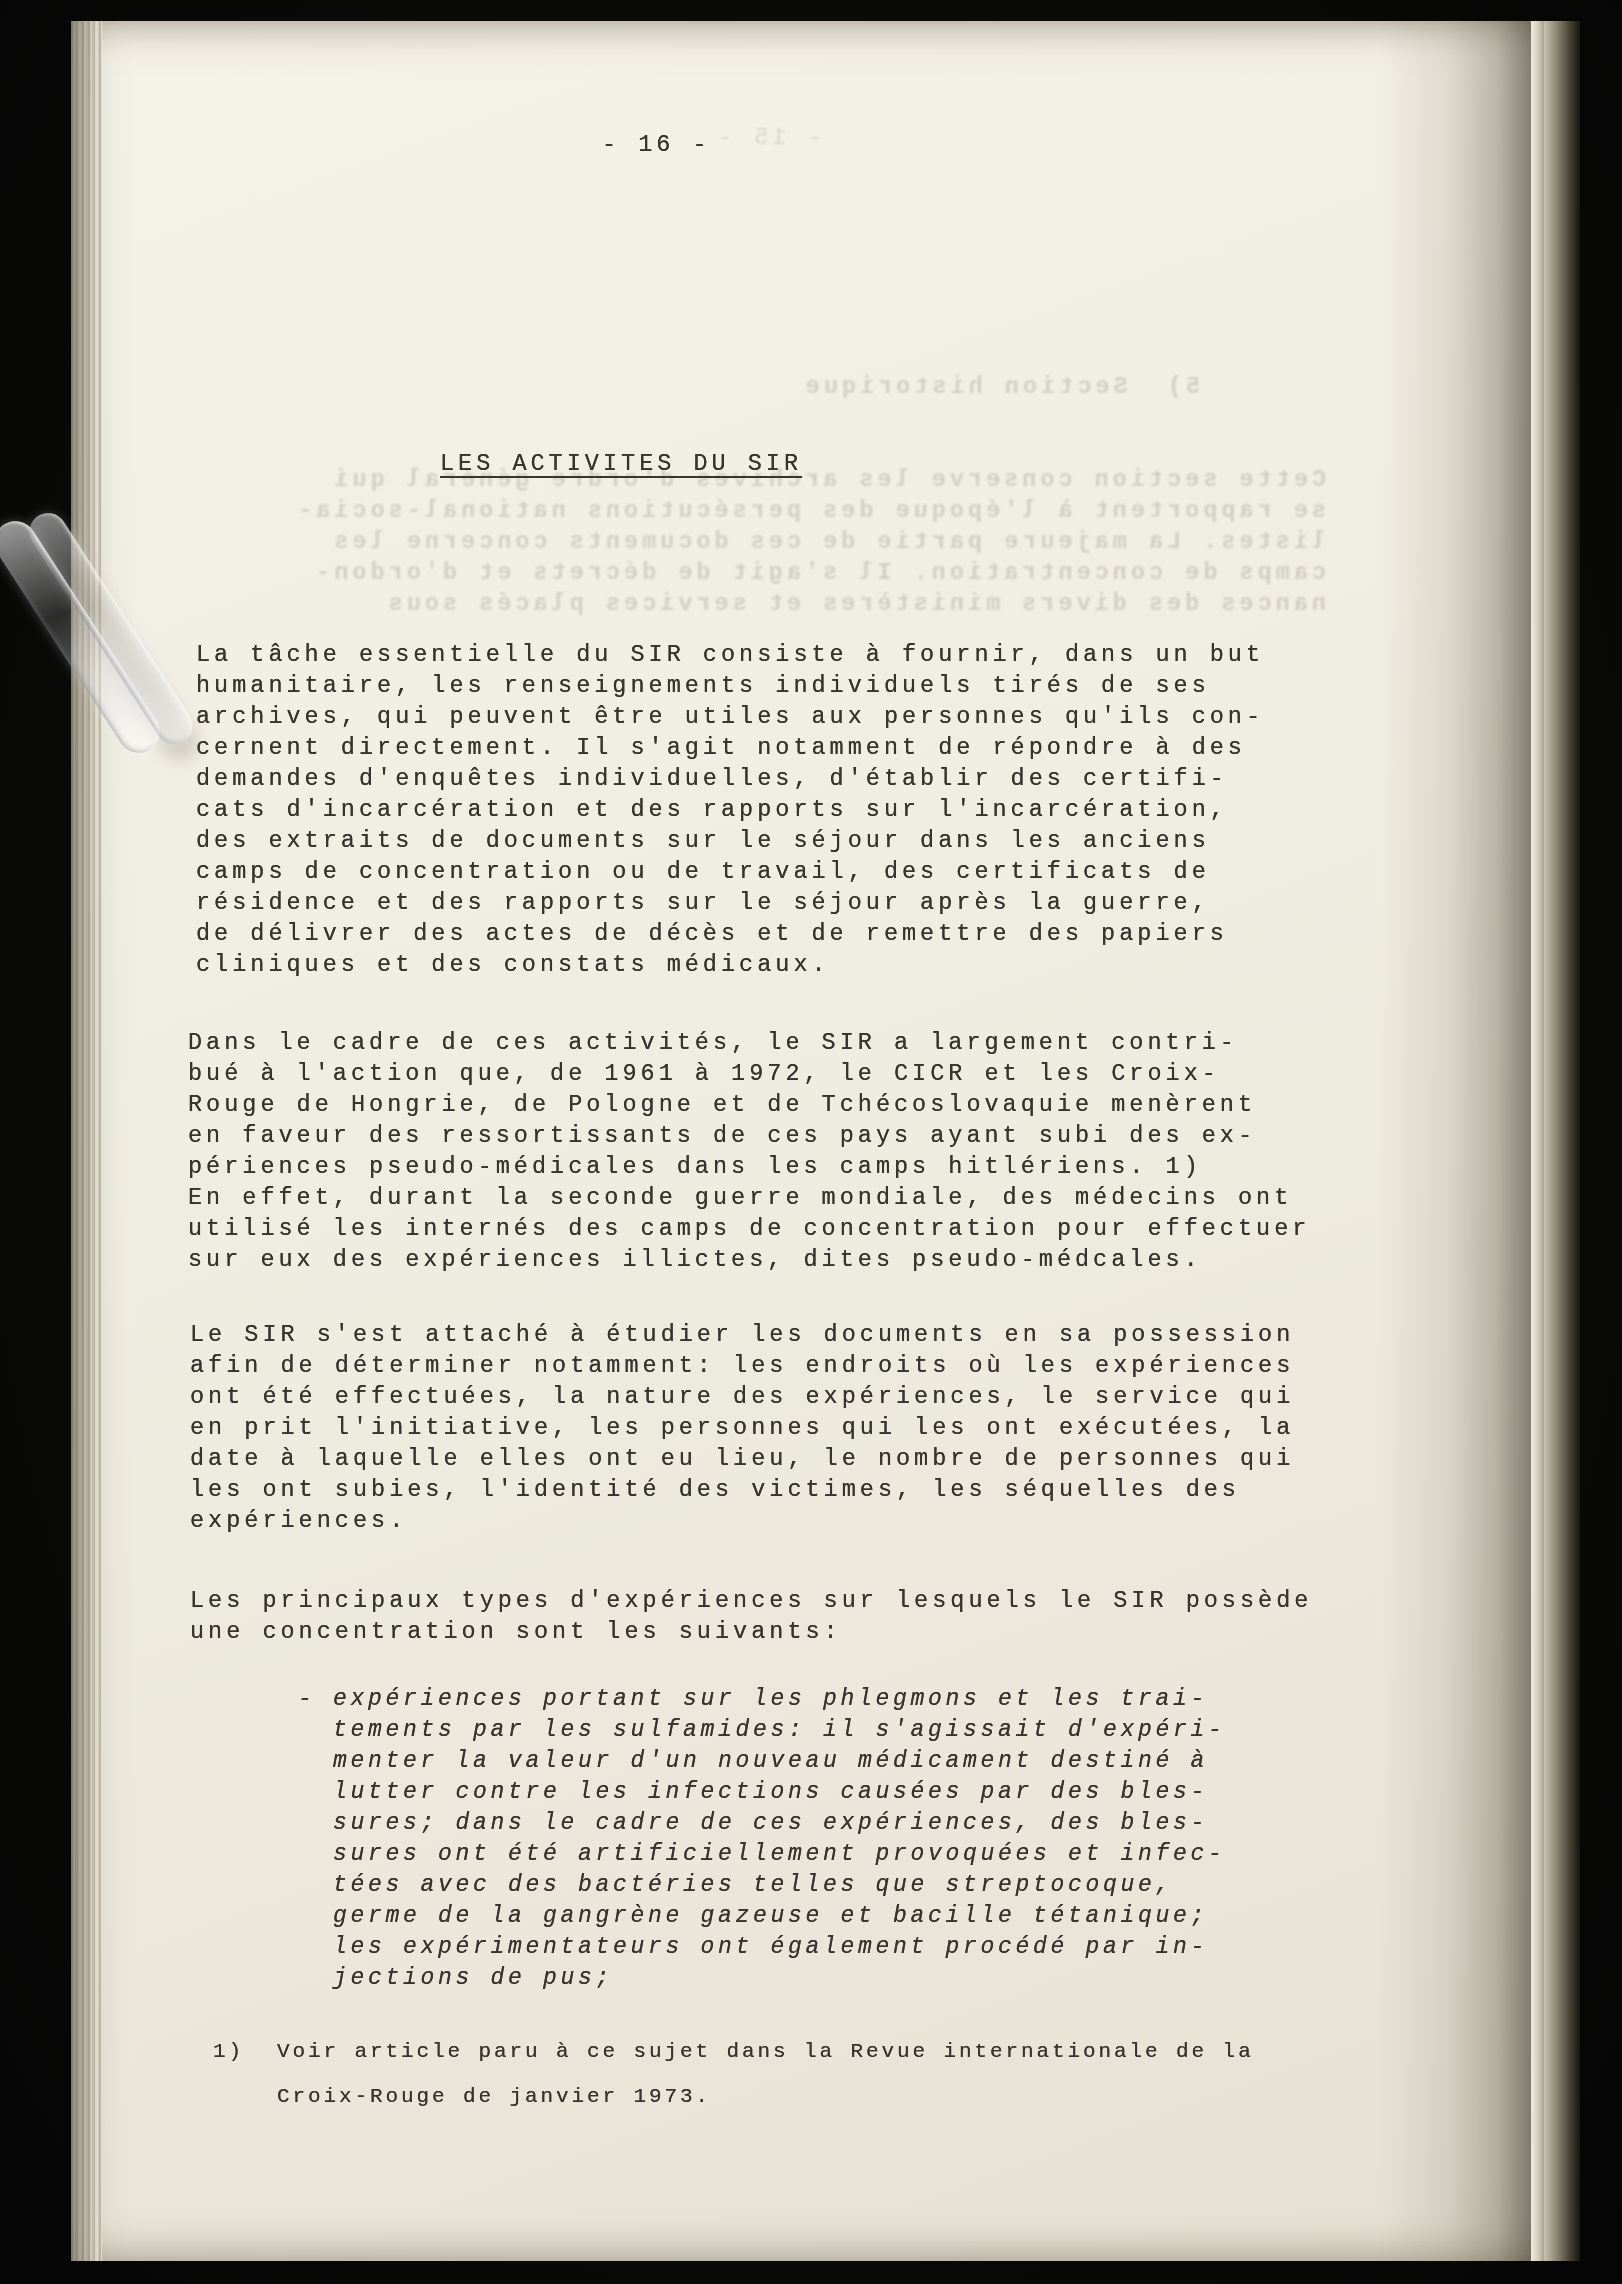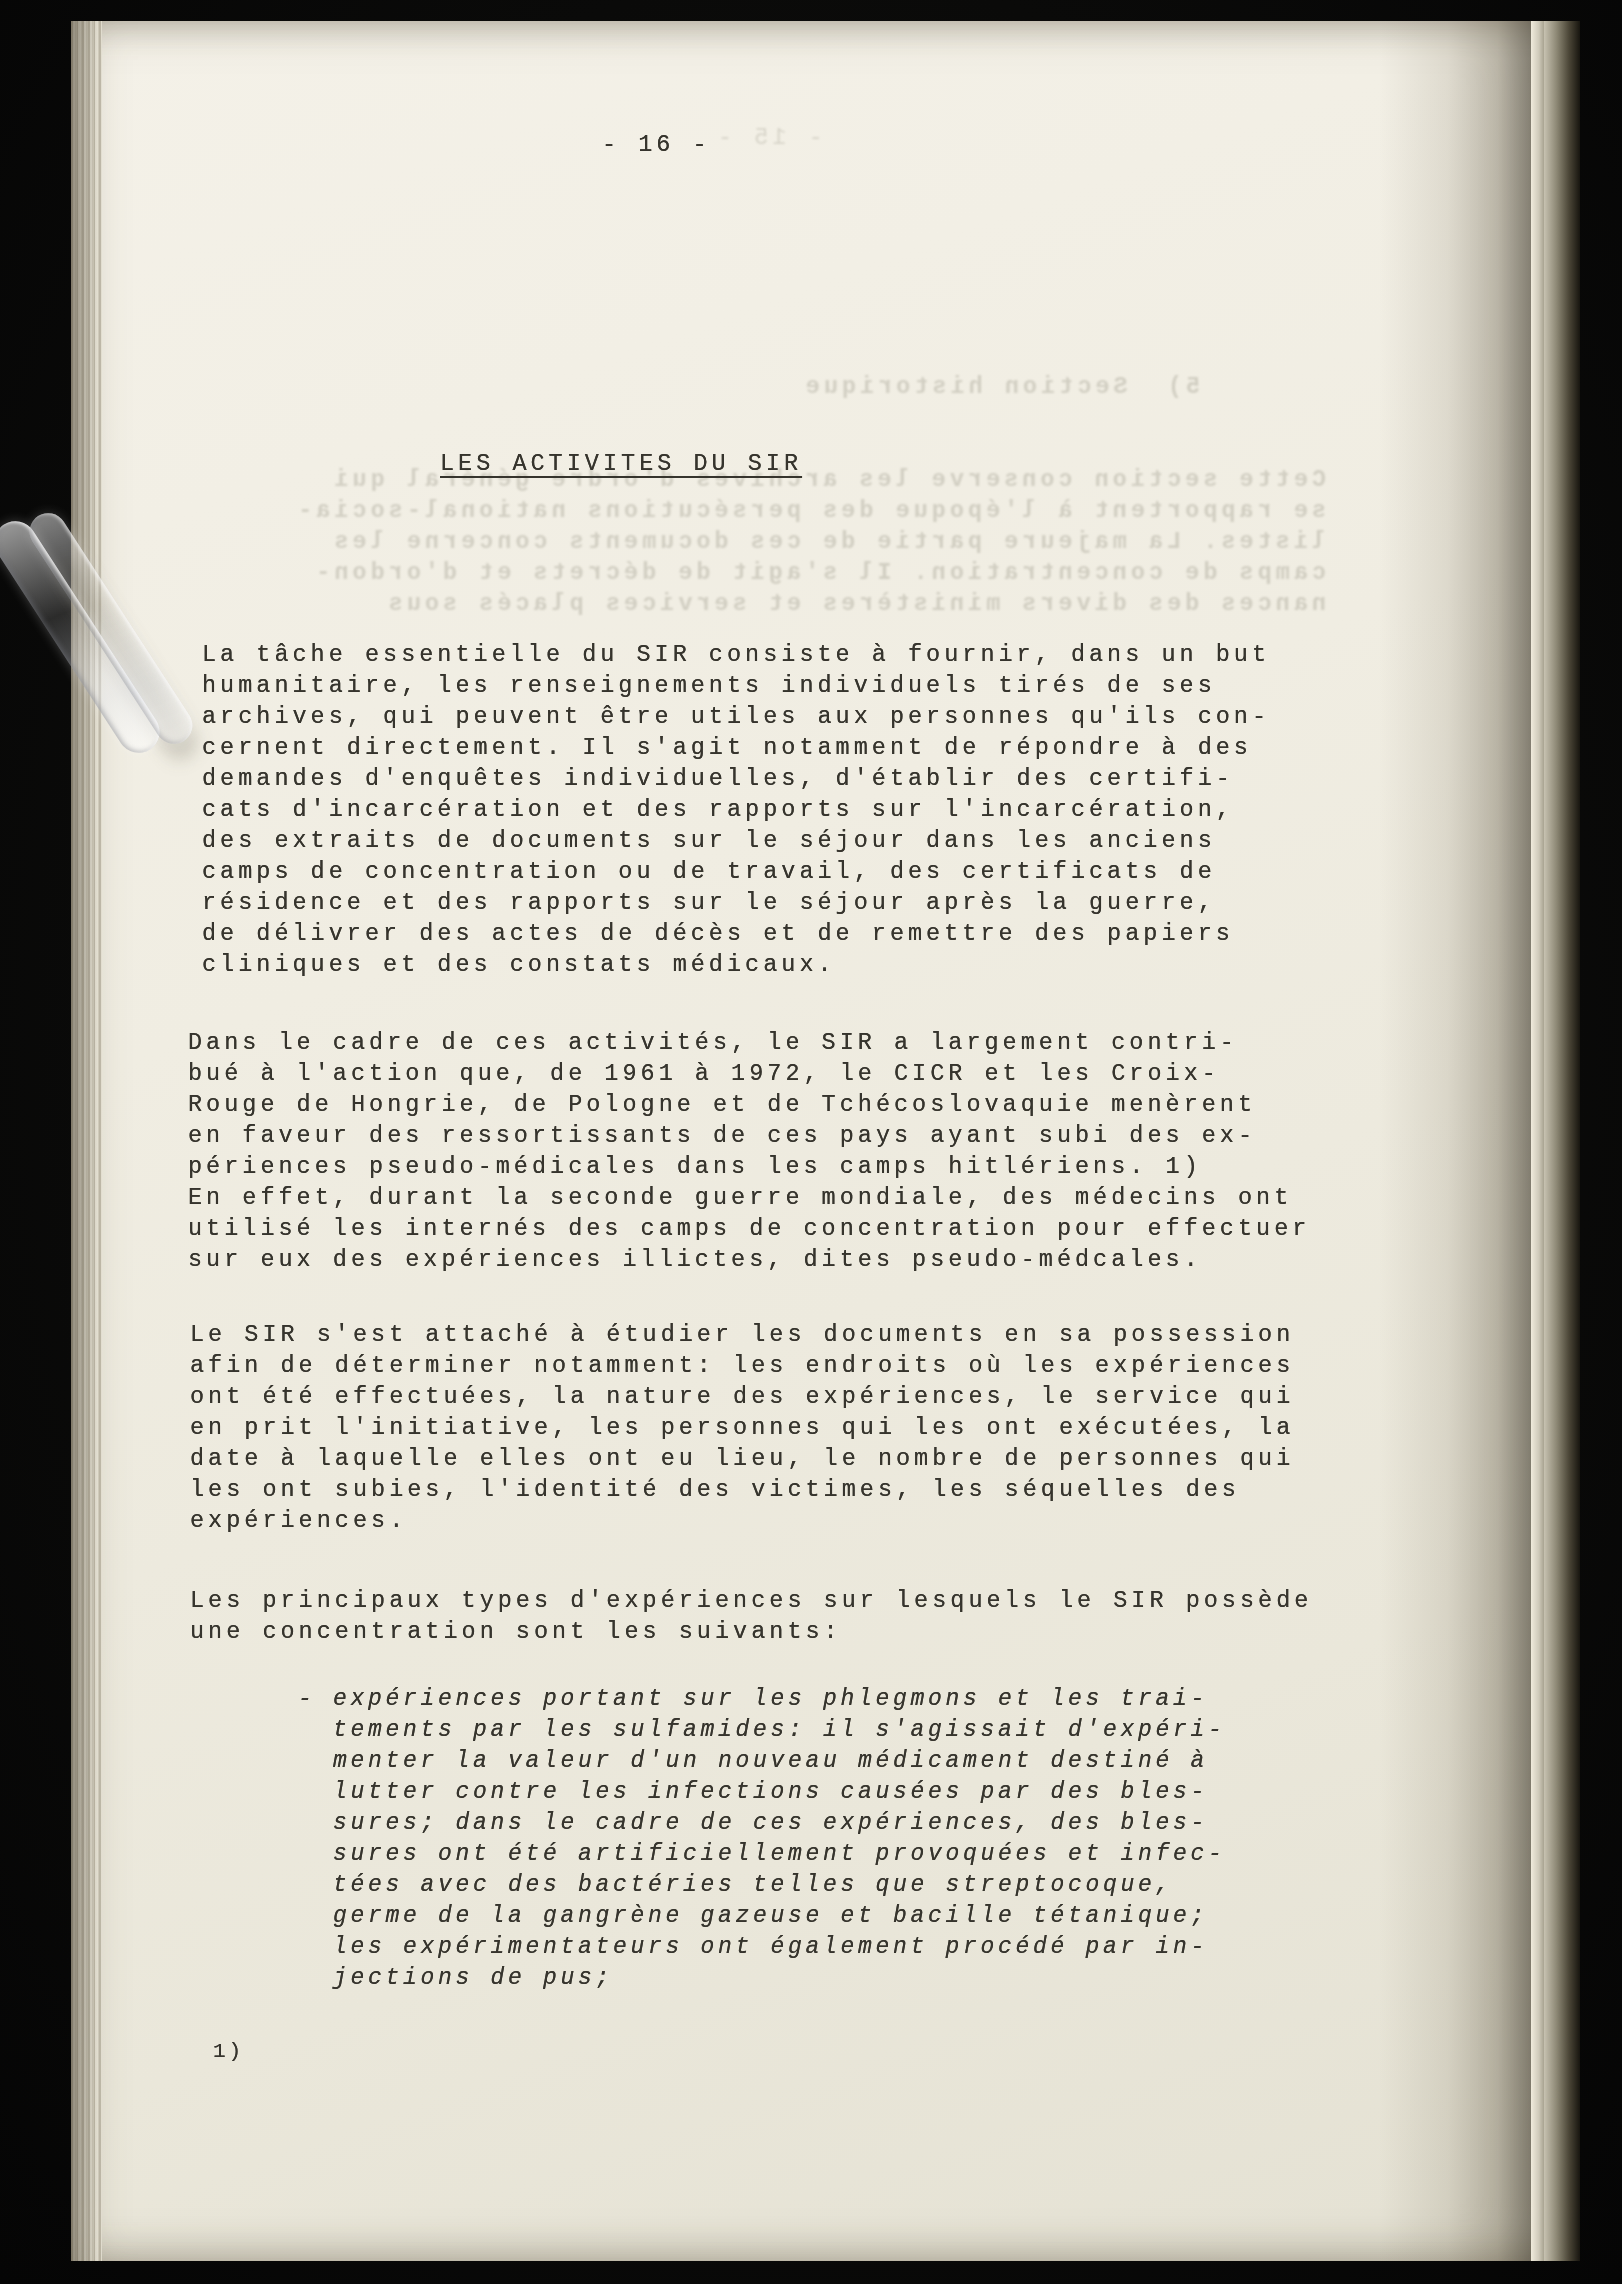--- a/index.html
+++ b/index.html
@@ -161,21 +161,21 @@
   <div class="ghost ghost-bold" style="left:450px; top:464px; width:876px;">Cette section conserve les archives d'ordre général qui
 se rapportent à l'époque des persécutions national-socia-
 listes. La majeure partie de ces documents concerne les
 camps de concentration. Il s'agit de décrets et d'ordon-
 nances des divers ministères et services placés sous</div>
 
   <div class="typew" style="left:602px; top:129px;">- 16 -</div>
 
   <div class="typew title" style="left:440px; top:448px;">LES ACTIVITES DU SIR</div>
 
-  <div class="typew" style="left:202px; top:639px;">La tâche essentielle du SIR consiste à fournir, dans un but
+  <div class="typew" style="left:196px; top:639px;">La tâche essentielle du SIR consiste à fournir, dans un but
 humanitaire, les renseignements individuels tirés de ses
 archives, qui peuvent être utiles aux personnes qu'ils con-
 cernent directement. Il s'agit notamment de répondre à des
 demandes d'enquêtes individuelles, d'établir des certifi-
 cats d'incarcération et des rapports sur l'incarcération,
 des extraits de documents sur le séjour dans les anciens
 camps de concentration ou de travail, des certificats de
 résidence et des rapports sur le séjour après la guerre,
 de délivrer des actes de décès et de remettre des papiers
 cliniques et des constats médicaux.</div>
@@ -206,20 +206,22 @@
   lutter contre les infections causées par des bles-
   sures; dans le cadre de ces expériences, des bles-
   sures ont été artificiellement provoquées et infec-
   tées avec des bactéries telles que streptocoque,
   germe de la gangrène gazeuse et bacille tétanique;
   les expérimentateurs ont également procédé par in-
   jections de pus;</div>
 
   <div class="typew footnote" style="left:213px; top:2029px;">1)</div>
 
+  <div class="typew footnote" style="left:277px; top:2029px;">Voir article paru à ce sujet dans la Revue internationale de la
+Croix-Rouge de janvier 1973.</div>
 
   <div class="page-stack-edge"></div>
   <div class="page-curl-shade"></div>
   <div class="page-edge-highlight"></div>
   <div class="adjacent-page-edge"></div>
 
   <div class="plastic-clip">
     <div class="clip-shadow"></div>
     <div class="clip-arm a"></div>
     <div class="clip-arm b"></div>

